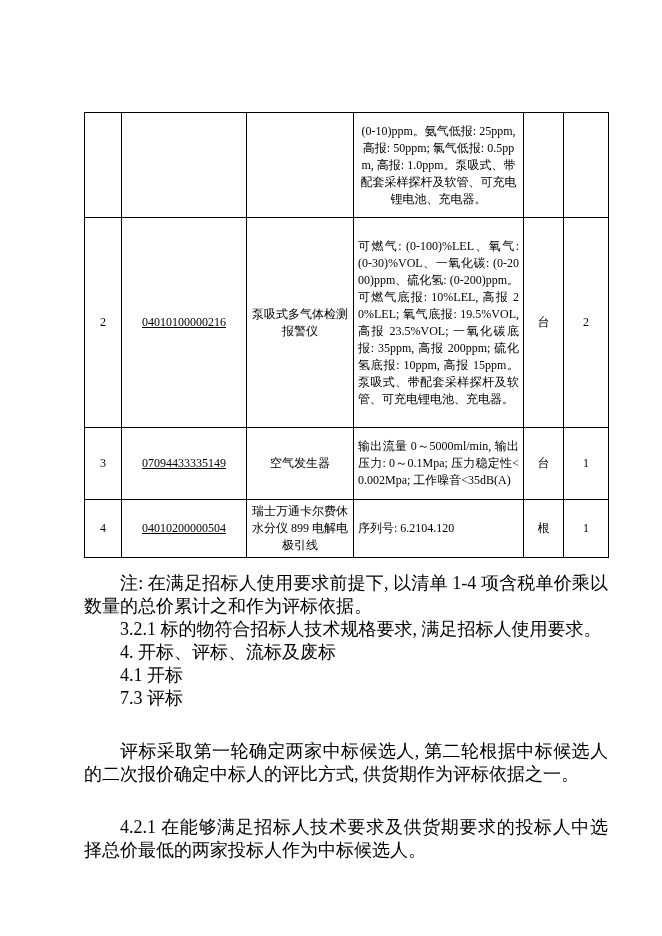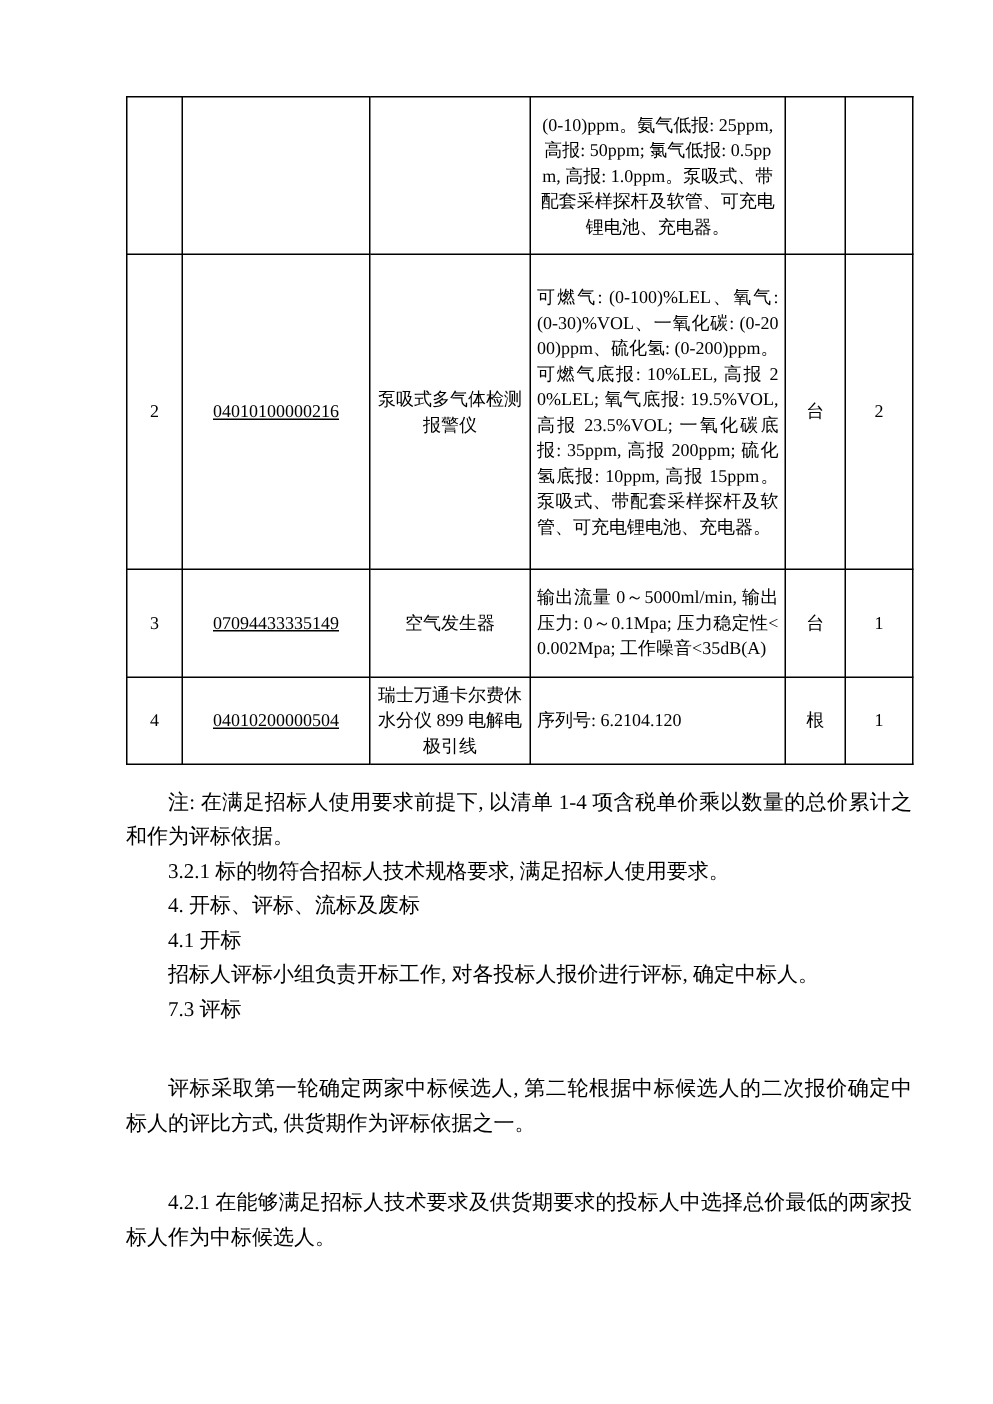--- a/index.html
+++ b/index.html
@@ -8,21 +8,21 @@
     width: 662px;
     height: 936px;
     margin: 0 auto;
     font-family: "Liberation Serif", "DejaVu Serif", serif;
     color: #000000;
     overflow: hidden;
   }
   .page {
     width: 662px;
     height: 790px;
-    padding: 64px 54px 40px 84px;
+    padding: 112px 54px 40px 84px;
     background: #ffffff;
   }
   table.spec-table {
     border-collapse: collapse;
     width: 524px;
     table-layout: fixed;
   }
   table.spec-table td {
     border: 1px solid #000000;
     font-size: 12px;
@@ -39,21 +39,21 @@
   .c-desc.center { text-align: center; }
   .c-unit { width: 40px;  text-align: center; }
   .c-qty  { width: 45px;  text-align: center; }
   tr.r-0 { height: 105px; }
   tr.r-1 { height: 210px; }
   tr.r-2 { height: 72px; }
   tr.r-3 { height: 48px; }
   .body-text {
     margin-top: 14px;
     width: 524px;
-    font-size: 14px;
+    font-size: 18px;
     line-height: 23px;
   }
   .body-text p {
     text-indent: 2em;
     text-align: justify;
   }
   .body-text p.gap { margin-top: 30px; }
 </style>
 </head>
 <body>
@@ -95,19 +95,18 @@
         <td class="c-qty">1</td>
       </tr>
     </tbody>
   </table>
 
   <div class="body-text">
     <p>注: 在满足招标人使用要求前提下, 以清单 1-4 项含税单价乘以数量的总价累计之和作为评标依据。</p>
     <p>3.2.1 标的物符合招标人技术规格要求, 满足招标人使用要求。</p>
     <p>4. 开标、评标、流标及废标</p>
     <p>4.1 开标</p>
-    <p>招标人评标小组负责开标工作, 对各投标人报价进行评标, 确定中标人。</p>
     <p>7.3 评标</p>
     <p class="gap">评标采取第一轮确定两家中标候选人, 第二轮根据中标候选人的二次报价确定中标人的评比方式, 供货期作为评标依据之一。</p>
     <p class="gap">4.2.1 在能够满足招标人技术要求及供货期要求的投标人中选择总价最低的两家投标人作为中标候选人。</p>
   </div>
 
 </div>
 
 </body></html>

